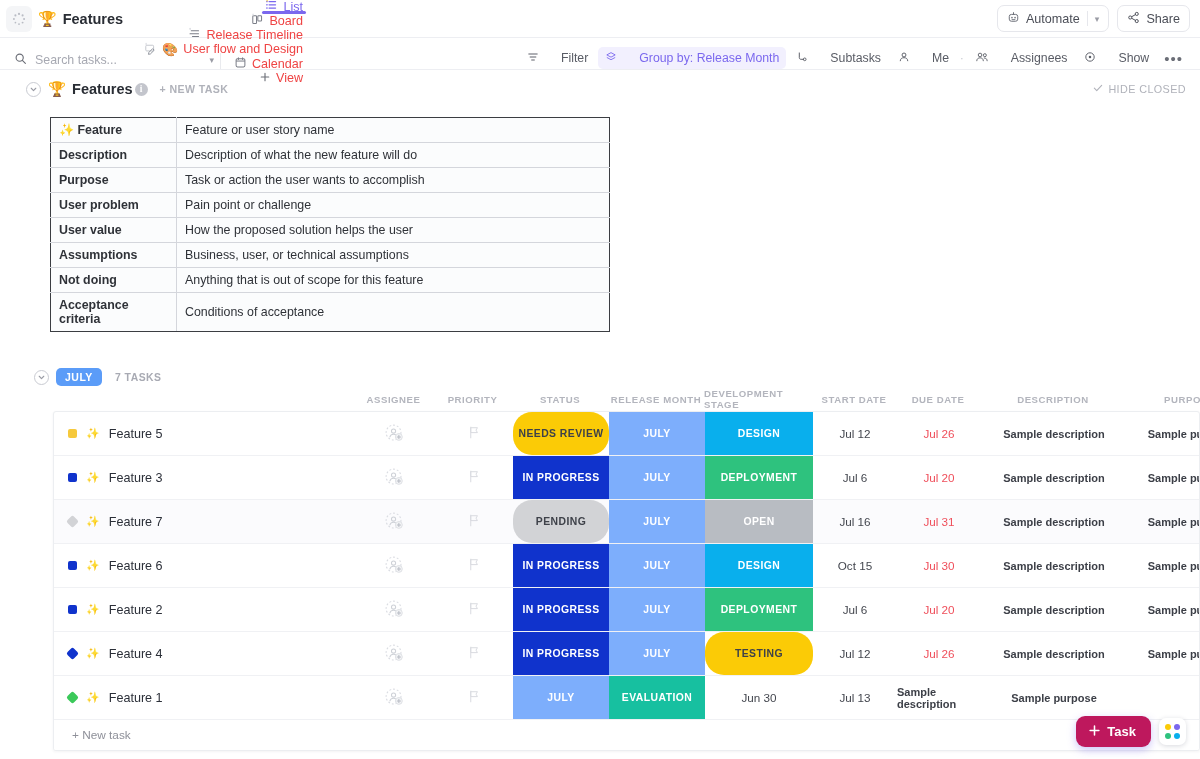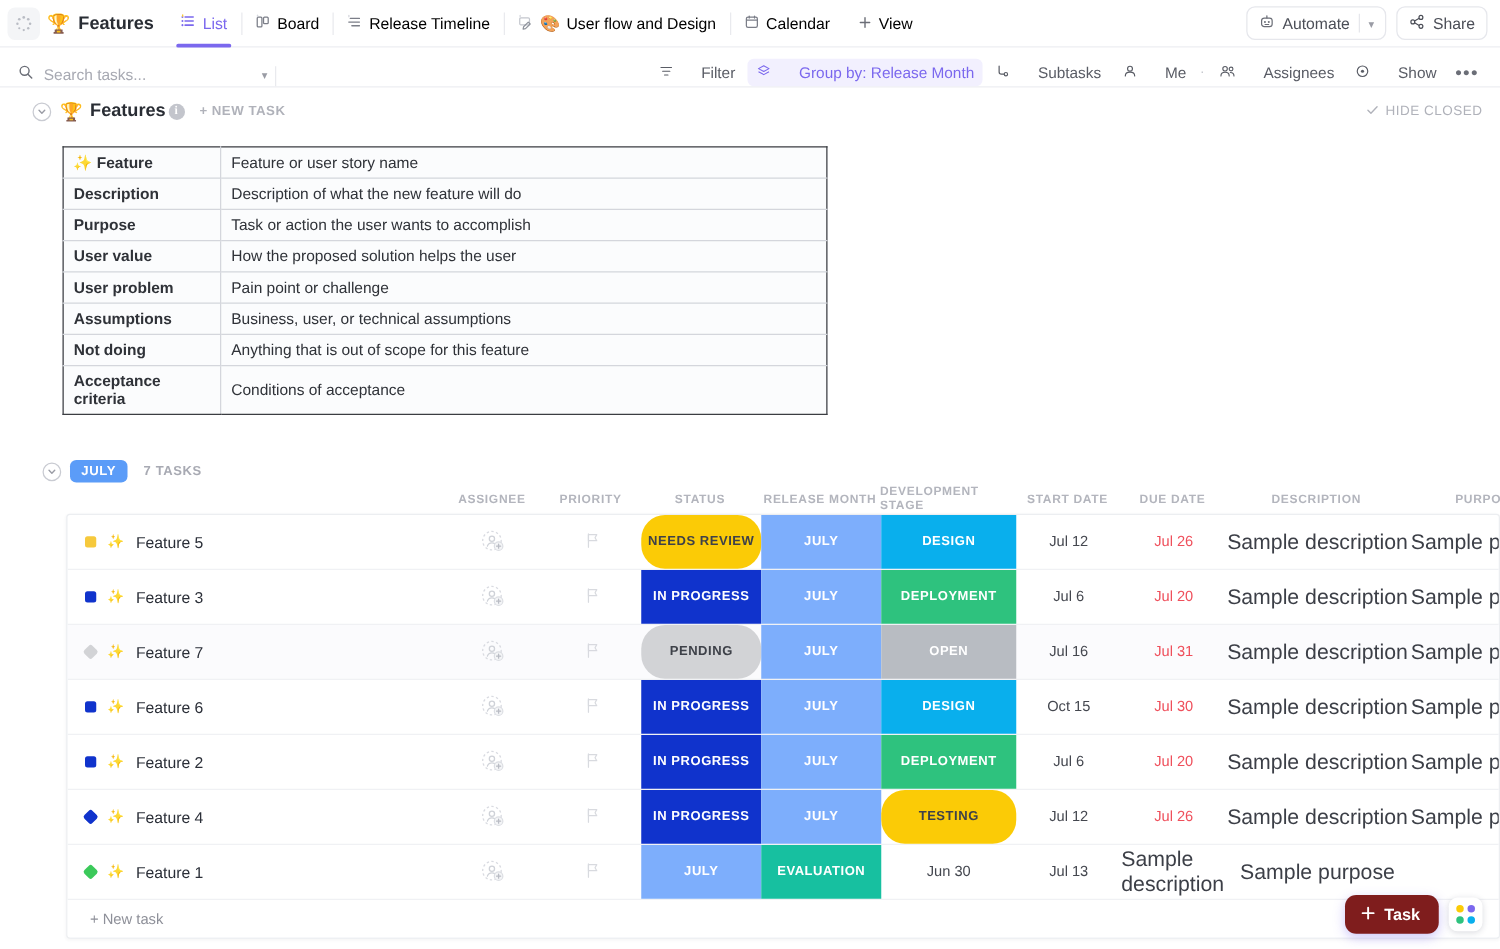--- a/index.html
+++ b/index.html
@@ -24,24 +24,24 @@
     width: 26px; height: 26px; border-radius: 6px; background: #f4f5f7;
     display: flex; align-items: center; justify-content: center; flex: 0 0 auto;
     margin-right: 4px;
   }
   .space-title {
     display: flex; align-items: center; gap: 6px;
     font-size: 14.5px; font-weight: 700; color: #292d34;
     padding: 0 10px 0 2px; white-space: nowrap;
   }
   .space-title .emoji { font-size: 15px; }
-  .tabs { display: flex; align-items: flex-end; height: 38px; }
+  .tabs { display: flex; align-items: flex-end; height: 38px; flex-direction: column; }
   .tab {
     display: flex; align-items: center; gap: 5px; height: 38px;
-    padding: 0 11px; font-size: 12.6px; color: #000000; white-space: nowrap;
+    padding: 0 11px; font-size: 12.6px; color: #ef4444; white-space: nowrap;
     position: relative; cursor: pointer;
   }
   .tab .tico { display: flex; align-items: center; position: relative; top: -1px; }
   .tab.active { color: #7b68ee; font-weight: 400; }
   .tab.active::after {
     content: ""; position: absolute; left: 8px; right: 8px; bottom: 0;
     height: 2.5px; background: #7b68ee; border-radius: 2px;
   }
   .tab.sep::before {
     content: ""; position: absolute; left: 0; top: 10px; bottom: 10px;
@@ -103,21 +103,21 @@
     font-size: 10.6px; color: #b0b2ba; letter-spacing: .4px; margin-left: 12px;
     cursor: pointer; font-weight: 600;
   }
   .hide-closed {
     margin-left: auto; display: flex; align-items: center; gap: 5px;
     font-size: 10.8px; color: #b0b2ba; letter-spacing: .4px; cursor: pointer; font-weight: 500; text-align: right;
   }
 
   
   .desc-table {
-    margin: 17px 0 0 50px; width: 612px; border-collapse: collapse;
+    margin: 17px 0 0 50px; width: 560px; border-collapse: collapse;
     border: 1px solid #3b3d42; background: #fbfcfd;
   }
   .desc-table td {
     border: 1px solid #d4d6dc; font-size: 12.4px; color: #2f3238;
     padding: 5px 8px; height: 24px; line-height: 14px;
   }
   .desc-table td.k { width: 126px; font-weight: 700; }
   .desc-table td.v { font-weight: 400; }
   .desc-table tr:first-child td { border-top-color: #3b3d42; }
   .desc-table tr:last-child td { border-bottom-color: #3b3d42; }
@@ -178,36 +178,36 @@
 
   .tag {
     display: flex; align-items: center; justify-content: center;
     width: 100%; height: 100%; font-size: 10.4px; font-weight: 600;
     letter-spacing: .45px; color: #fff; text-transform: uppercase;
   }
   .tag.dark { color: #3e4149; border-radius: 19px; }
   .date { font-size: 11.7px; color: #44474f; }
   .date.due { color: #ef4f5b; }
   .date.due.normal { color: #44474f; }
-  .txt { font-size: 17px; color: #3c3f47; }
+  .txt { font-size: 11px; color: #3c3f47; font-weight: bold; }
 
   .newtask-row {
     height: 30px; display: flex; align-items: center;
     padding-left: 18px; font-size: 11.8px; color: #8e9099;
     cursor: pointer; background: #fff;
   }
 
   
   .fab-wrap {
     position: absolute; right: 14px; bottom: 12px;
     display: flex; align-items: center; gap: 8px; z-index: 20;
   }
   .fab-task {
     display: flex; align-items: center; gap: 6px; height: 31px; padding: 0 15px 0 12px;
-    background: #7f1d1d; color: #fff; border-radius: 9px; font-size: 13px;
+    background: #be185d; color: #fff; border-radius: 9px; font-size: 13px;
     font-weight: 600; box-shadow: 0 3px 9px rgba(123,104,238,.38); cursor: pointer;
   }
   .fab-apps {
     width: 27px; height: 27px; border-radius: 7px; background: #fff;
     box-shadow: 0 1px 5px rgba(40,45,70,.18);
     display: grid; grid-template-columns: 1fr 1fr; gap: 2.5px;
     padding: 6px; cursor: pointer;
   }
   .fab-apps i { width: 100%; height: 100%; border-radius: 50%; display: block; }
 </style>
@@ -444,26 +444,26 @@
       </tr>
       <tr>
         <td class="k">Description</td>
         <td class="v">Description of what the new feature will do</td>
       </tr>
       <tr>
         <td class="k">Purpose</td>
         <td class="v">Task or action the user wants to accomplish</td>
       </tr>
       <tr>
+        <td class="k">User problem</td>
+        <td class="v">Pain point or challenge</td>
+      </tr>
+      <tr>
         <td class="k">User value</td>
         <td class="v">How the proposed solution helps the user</td>
-      </tr>
-      <tr>
-        <td class="k">User problem</td>
-        <td class="v">Pain point or challenge</td>
       </tr>
       <tr>
         <td class="k">Assumptions</td>
         <td class="v">Business, user, or technical assumptions</td>
       </tr>
       <tr>
         <td class="k">Not doing</td>
         <td class="v">Anything that is out of scope for this feature</td>
       </tr>
       <tr>

